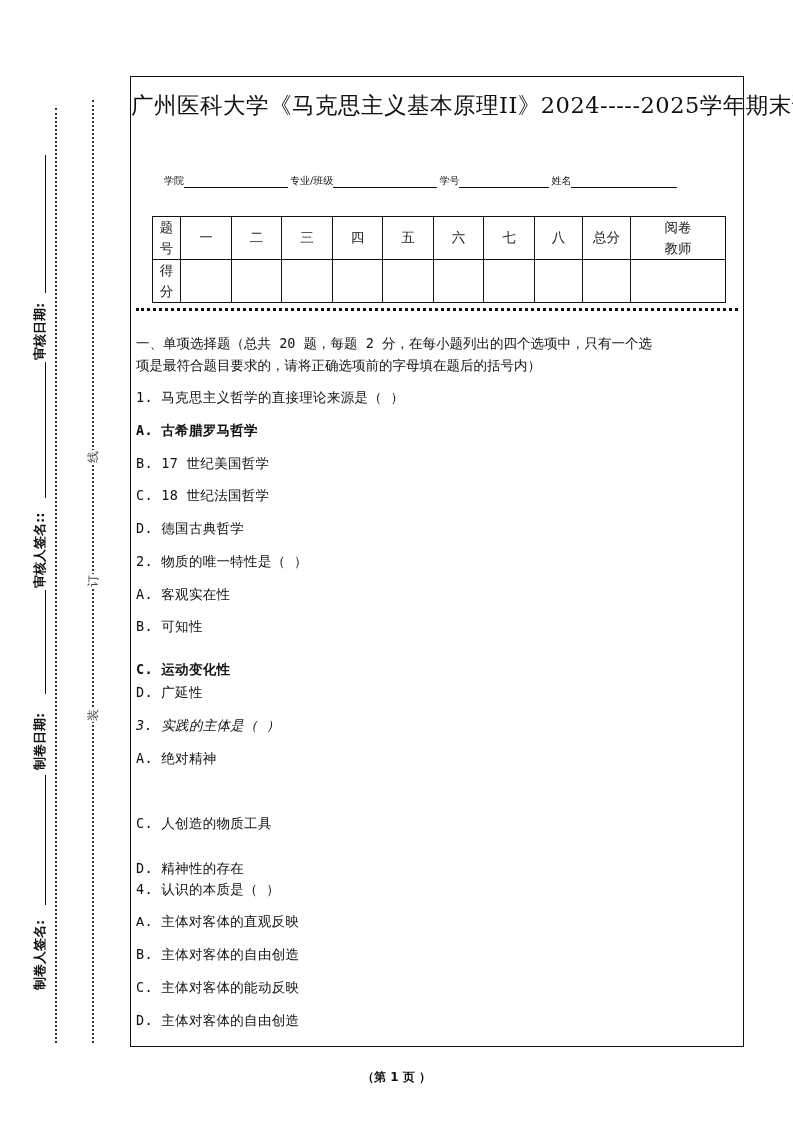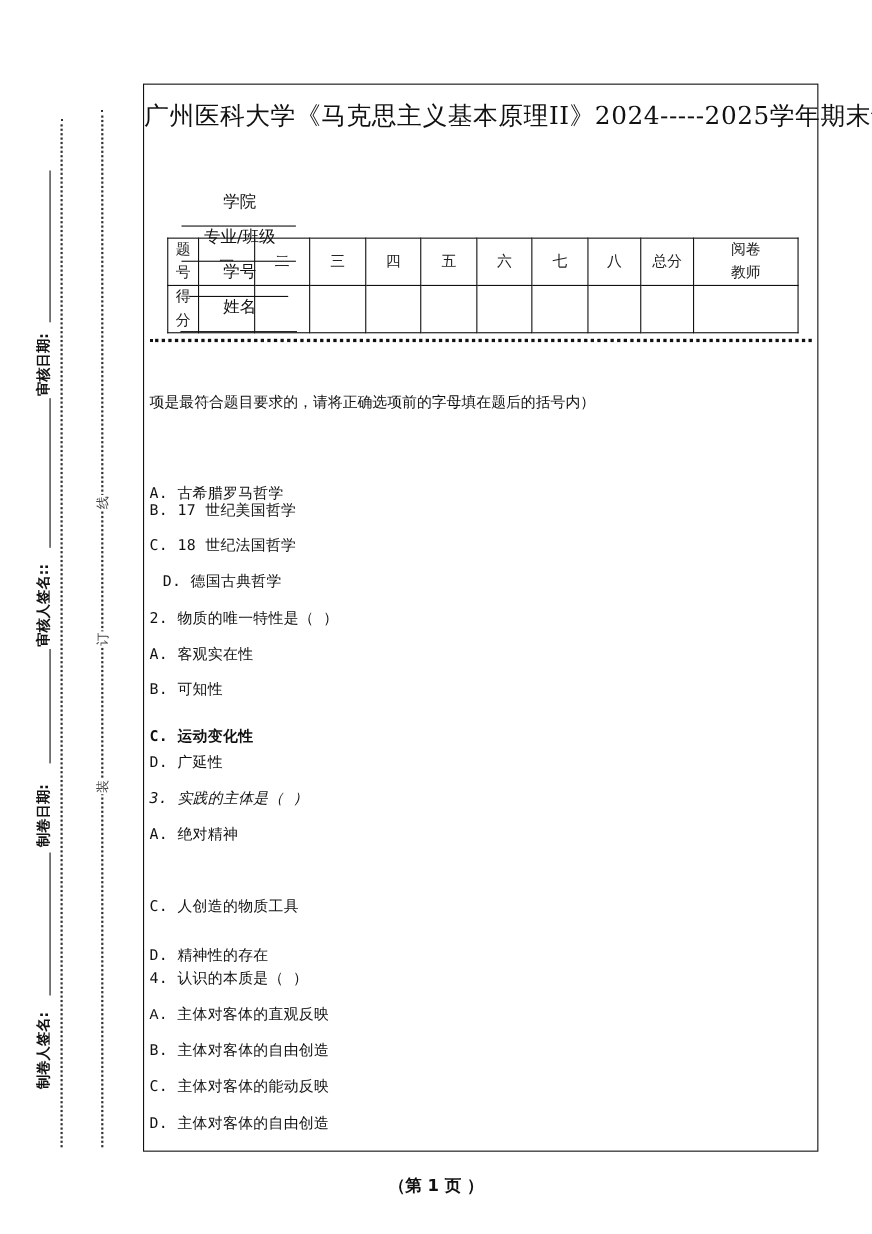--- a/index.html
+++ b/index.html
@@ -14,35 +14,35 @@
             font-size:13px; white-space:nowrap; transform:rotate(-90deg); transform-origin:left top; color:#111; }
   .bind-char { position:absolute; font-size:12px; color:#444; background:#fff;
                transform:rotate(-90deg); transform-origin:center center; width:14px; height:14px; line-height:14px; text-align:center; }
 
   
   .frame { position:absolute; left:130px; top:76px; width:614px; height:971px; border:1px solid #111; box-sizing:border-box; }
   .title { position:absolute; left:0; width:614px; text-align:center; font-size:22.5px; letter-spacing:0.5px; white-space:nowrap; }
   .title1 { top:13px; }
   .title2 { top:53px; }
 
-  .info-row { position:absolute; left:33px; top:97px; font-size:15px; white-space:nowrap; display:flex; align-items:center;flex-direction:column; }
+  .info-row { position:absolute; left:33px; top:97px; font-size:10px; white-space:nowrap; display:flex; align-items:flex-end; }
   .info-row .lbl { display:inline-block; }
   .info-row .blank { display:inline-block; border-bottom:1px solid #111; height:12px; margin-right:2px; }
 
   table.score { position:absolute; left:21px; top:139px; border-collapse:collapse; font-size:13.5px; }
   table.score td { border:1px solid #111; text-align:center; vertical-align:middle; padding:0; color:#222; }
   table.score tr.r1 td { height:41px; }
   table.score tr.r2 td { height:41px; }
   .stack { line-height:21px; }
 
   .sep { position:absolute; left:5px; width:602px; top:231px; height:0; border-top:3px dotted #111; }
 
   .body-text { position:absolute; left:5px; font-family:"DejaVu Sans Mono","Liberation Mono",monospace; font-size:13.5px; white-space:nowrap; color:#111; letter-spacing:0.3px; }
 
-  .footer { position:absolute; top:1069px; left:0; width:793px; text-align:center; font-family:"DejaVu Sans","Liberation Sans",sans-serif; font-weight:bold; font-size:15px; }
+  .footer { position:absolute; top:1069px; left:0; width:793px; text-align:center; font-family:"DejaVu Sans","Liberation Sans",sans-serif; font-weight:bold; font-size:12px; }
 </style>
 </head>
 <body>
 
 <div class="page">
 
   <div>
 
     <div class="solid-seg" style="left:45px; top:155px; height:138px;"></div>
     <div class="solid-seg" style="left:45px; top:362px; height:136px;"></div>
@@ -117,26 +117,28 @@
         <td></td>
         <td></td>
         <td></td>
         <td></td>
       </tr>
     </tbody>
       </table>
 
     <div class="sep"></div>
 
+    <div class="body-text" style="top:258px; letter-spacing:0;">一、单项选择题（总共 20 题，每题 2 分，在每小题列出的四个选项中，只有一个选</div>
     <div class="body-text" style="top:280px; letter-spacing:0;">项是最符合题目要求的，请将正确选项前的字母填在题后的括号内）</div>
 
-    <div class="body-text" style="top:363px;">A. 古希腊罗马哲学</div>
+    <div class="body-text" style="top:312px;">1. 马克思主义哲学的直接理论来源是（  ）</div>
+    <div class="body-text" style="top:345px;font-weight:bold;">A. 古希腊罗马哲学</div>
     <div class="body-text" style="top:378px;">B. 17 世纪美国哲学</div>
     <div class="body-text" style="top:410px;">C. 18 世纪法国哲学</div>
-    <div class="body-text" style="top:443px;margin-left:12px;">D. 德国古典哲学</div>
+    <div class="body-text" style="top:443px;">D. 德国古典哲学</div>
 
     <div class="body-text" style="top:476px;">2. 物质的唯一特性是（  ）</div>
     <div class="body-text" style="top:509px;">A. 客观实在性</div>
     <div class="body-text" style="top:541px;">B. 可知性</div>
     <div class="body-text" style="top:584px;font-weight:bold;">C. 运动变化性</div>
     <div class="body-text" style="top:607px;">D. 广延性</div>
 
     <div class="body-text" style="top:640px;font-style:italic;">3. 实践的主体是（  ）</div>
     <div class="body-text" style="top:673px;">A. 绝对精神</div>
     <div class="body-text" style="top:738px;">C. 人创造的物质工具</div>

